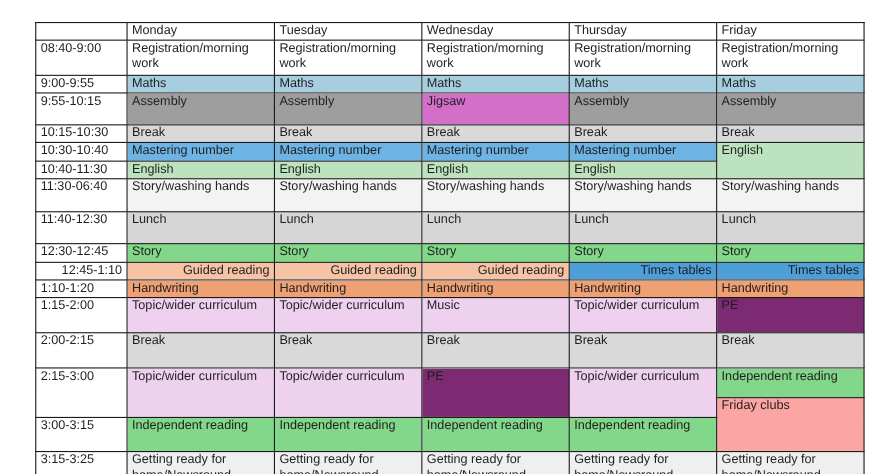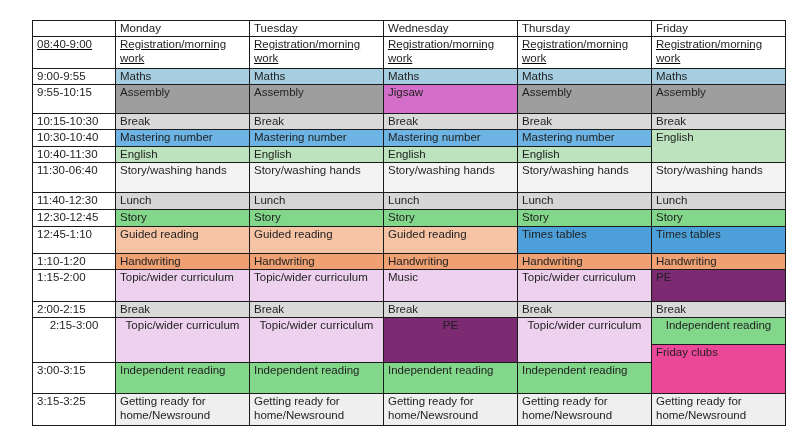--- a/index.html
+++ b/index.html
@@ -55,21 +55,21 @@
     </colgroup>
     <tbody id="timetable-body">
         <tr>
           <td class="header-cell"></td>
           <td class="header-cell">Monday</td>
           <td class="header-cell">Tuesday</td>
           <td class="header-cell">Wednesday</td>
           <td class="header-cell">Thursday</td>
           <td class="header-cell">Friday</td>
         </tr>
-        <tr style="height: 32px; text-decoration: underline;">
+        <tr style="height: 32px;">
           <td class="time-cell">08:40-9:00</td>
           <td style="background: rgb(255, 255, 255);">Registration/morning work</td>
           <td style="background: rgb(255, 255, 255);">Registration/morning work</td>
           <td style="background: rgb(255, 255, 255);">Registration/morning work</td>
           <td style="background: rgb(255, 255, 255);">Registration/morning work</td>
           <td style="background: rgb(255, 255, 255);">Registration/morning work</td>
         </tr>
         <tr style="height: 16px;">
           <td class="time-cell">9:00-9:55</td>
           <td style="background: rgb(166, 205, 224);">Maths</td>
@@ -110,37 +110,37 @@
           <td style="background: rgb(188, 227, 189);">English</td>
         </tr>
         <tr style="height: 30px;">
           <td class="time-cell">11:30-06:40</td>
           <td style="background: rgb(243, 243, 243);">Story/washing hands</td>
           <td style="background: rgb(243, 243, 243);">Story/washing hands</td>
           <td style="background: rgb(243, 243, 243);">Story/washing hands</td>
           <td style="background: rgb(243, 243, 243);">Story/washing hands</td>
           <td style="background: rgb(243, 243, 243);">Story/washing hands</td>
         </tr>
-        <tr style="height: 17px;">
+        <tr style="height: 29px;">
           <td class="time-cell">11:40-12:30</td>
           <td style="background: rgb(214, 214, 214);">Lunch</td>
           <td style="background: rgb(214, 214, 214);">Lunch</td>
           <td style="background: rgb(214, 214, 214);">Lunch</td>
           <td style="background: rgb(214, 214, 214);">Lunch</td>
           <td style="background: rgb(214, 214, 214);">Lunch</td>
         </tr>
         <tr style="height: 17px;">
           <td class="time-cell">12:30-12:45</td>
           <td style="background: rgb(130, 215, 138);">Story</td>
           <td style="background: rgb(130, 215, 138);">Story</td>
           <td style="background: rgb(130, 215, 138);">Story</td>
           <td style="background: rgb(130, 215, 138);">Story</td>
           <td style="background: rgb(130, 215, 138);">Story</td>
         </tr>
-        <tr style="height: 27px;">
+        <tr style="height: 16px; text-align: right;">
           <td class="time-cell">12:45-1:10</td>
           <td style="background: rgb(246, 196, 165);">Guided reading</td>
           <td style="background: rgb(246, 196, 165);">Guided reading</td>
           <td style="background: rgb(246, 196, 165);">Guided reading</td>
           <td style="background: rgb(77, 159, 217);">Times tables</td>
           <td style="background: rgb(77, 159, 217);">Times tables</td>
         </tr>
         <tr style="height: 16px;">
           <td class="time-cell">1:10-1:20</td>
           <td style="background: rgb(239, 161, 115);">Handwriting</td>
@@ -150,38 +150,38 @@
           <td style="background: rgb(239, 161, 115);">Handwriting</td>
         </tr>
         <tr style="height: 32px;">
           <td class="time-cell">1:15-2:00</td>
           <td style="background: rgb(237, 209, 238);">Topic/wider curriculum</td>
           <td style="background: rgb(237, 209, 238);">Topic/wider curriculum</td>
           <td style="background: rgb(237, 209, 238);">Music</td>
           <td style="background: rgb(237, 209, 238);">Topic/wider curriculum</td>
           <td style="background: rgb(124, 42, 113);">PE</td>
         </tr>
-        <tr style="height: 16px;">
+        <tr style="height: 32px;">
           <td class="time-cell">2:00-2:15</td>
           <td style="background: rgb(217, 217, 217);">Break</td>
           <td style="background: rgb(217, 217, 217);">Break</td>
           <td style="background: rgb(217, 217, 217);">Break</td>
           <td style="background: rgb(217, 217, 217);">Break</td>
           <td style="background: rgb(217, 217, 217);">Break</td>
         </tr>
-        <tr style="height: 27px; text-align: center;">
+        <tr style="height: 27px;">
           <td class="time-cell" rowspan="2">2:15-3:00</td>
           <td rowspan="2" style="background: rgb(237, 209, 238);">Topic/wider curriculum</td>
           <td rowspan="2" style="background: rgb(237, 209, 238);">Topic/wider curriculum</td>
           <td rowspan="2" style="background: rgb(124, 42, 113);">PE</td>
           <td rowspan="2" style="background: rgb(237, 209, 238);">Topic/wider curriculum</td>
           <td style="background: rgb(130, 215, 138);">Independent reading</td>
         </tr>
         <tr style="height: 18px;">
-          <td rowspan="2" style="background: #ec4899;">Friday clubs</td>
+          <td rowspan="2" style="background: #fca5a5;">Friday clubs</td>
         </tr>
         <tr style="height: 31px;">
           <td class="time-cell">3:00-3:15</td>
           <td style="background: rgb(130, 215, 138);">Independent reading</td>
           <td style="background: rgb(130, 215, 138);">Independent reading</td>
           <td style="background: rgb(130, 215, 138);">Independent reading</td>
           <td style="background: rgb(130, 215, 138);">Independent reading</td>
         </tr>
         <tr style="height: 32px; padding-left: 20px;">
           <td class="time-cell">3:15-3:25</td>

